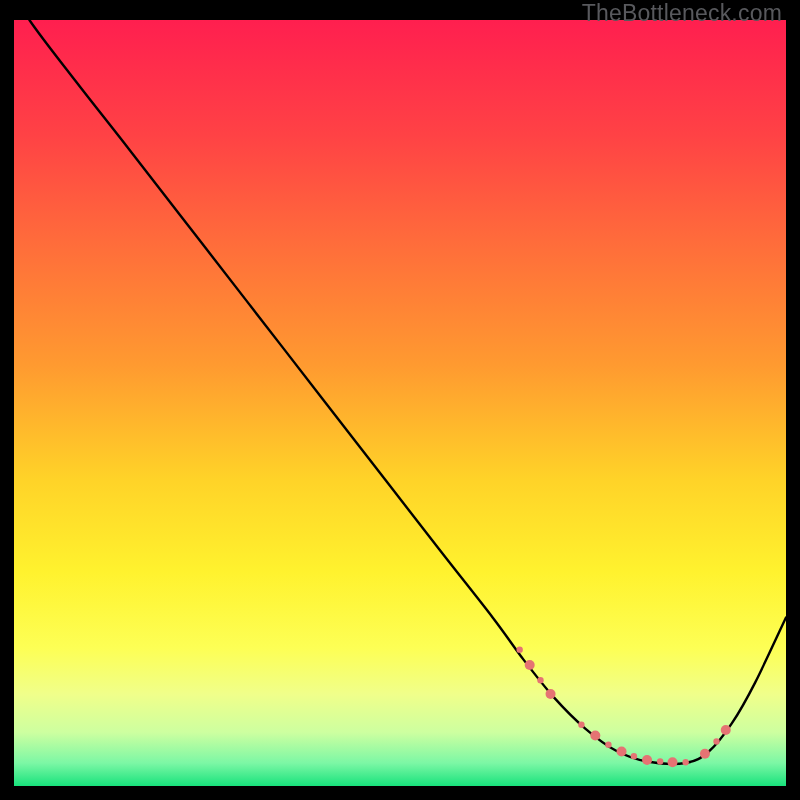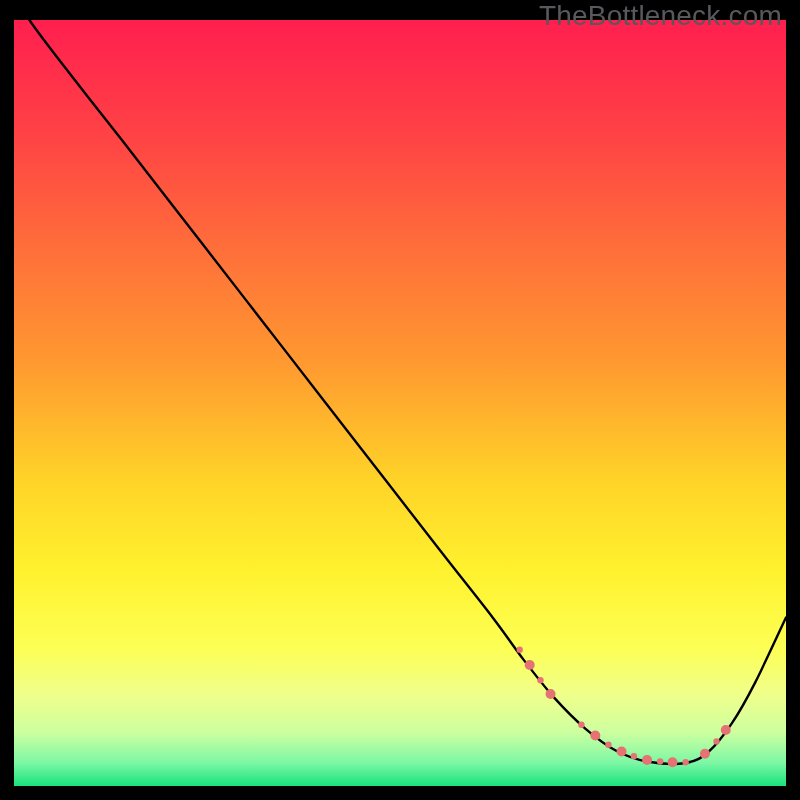--- a/index.html
+++ b/index.html
@@ -16,21 +16,21 @@
     left: 14px;
     top: 20px;
     width: 772px;
     height: 766px;
     background: #000000;
   }
   .watermark {
     position: absolute;
     top: 0px;
     right: 18px;
-    font-size: 28px;
+    font-size: 23px;
     font-weight: 500;
     color: #58595d;
     letter-spacing: 0.2px;
   }
   svg {
     position: absolute;
     left: 14px;
     top: 20px;
     width: 772px;
     height: 766px;

